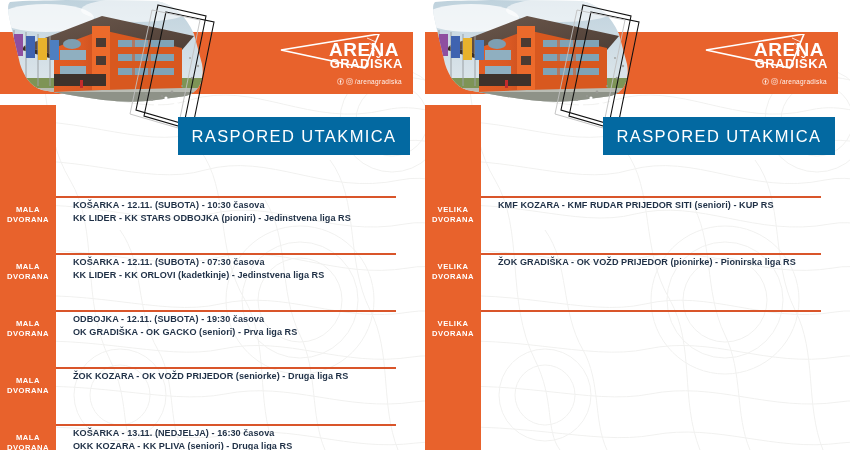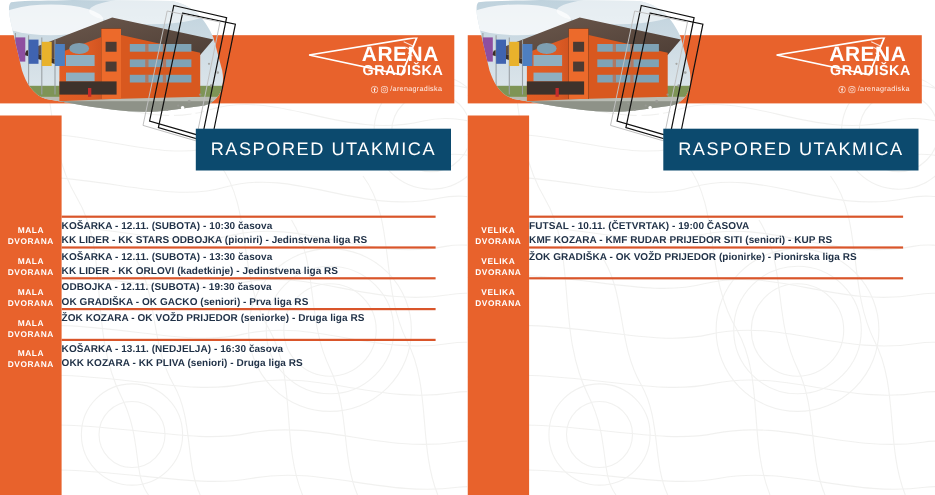--- a/index.html
+++ b/index.html
@@ -136,21 +136,21 @@
   }
   .handle-ic { display: inline-block; width: 7px; height: 7px; }
 
   
   .title-banner {
     position: absolute;
     left: 178px;
     top: 117px;
     width: 232px;
     height: 38px;
-    background: #0c4a6e;
+    background: #0369a1;
     display: flex;
     align-items: center;
     justify-content: center;
   }
   .title-text {
     color: #ffffff;
     font-size: 16.5px;
     letter-spacing: 1.4px;
     font-weight: 400;
     white-space: nowrap;
@@ -160,37 +160,38 @@
   .schedule {
     position: absolute;
     left: 0;
     top: 196px;
     width: 425px;
   }
   .row {
     position: relative;
     display: flex;
     align-items: flex-start;
-    height: 28px;
+    height: 57px;
   }
   .hall {
     width: 56px;
     flex: 0 0 56px;
     color: #ffffff;
     font-size: 7.6px;
     font-weight: bold;
     letter-spacing: 0.5px;
     line-height: 1.28;
     text-align: center;
     padding-top: 9px;
     box-sizing: border-box;
   }
   .hall span { display: block; }
   .row-body {
     flex: 1;
+    padding-left: 17px;
     padding-top: 3px;
     box-sizing: border-box;
     position: relative;
   }
   .ln1 {
     color: #1F3046;
     font-size: 9.1px;
     font-weight: bold;
     letter-spacing: 0.05px;
     line-height: 1.45;
@@ -406,21 +407,21 @@
       <div class="ln2">KK LIDER - KK STARS ODBOJKA (pioniri) - Jedinstvena liga RS</div>
     </div>
     <div class="sep"></div>
   </div>
         <div class="row">
     <div class="hall">
       <span>MALA</span>
       <span>DVORANA</span>
     </div>
     <div class="row-body">
-      <div class="ln1">KOŠARKA - 12.11. (SUBOTA) - 13:30 časova</div>
+      <div class="ln1">KOŠARKA - 12.11. (SUBOTA) - 07:30 časova</div>
       <div class="ln2">KK LIDER - KK ORLOVI (kadetkinje) - Jedinstvena liga RS</div>
     </div>
     <div class="sep"></div>
   </div>
         <div class="row">
     <div class="hall">
       <span>MALA</span>
       <span>DVORANA</span>
     </div>
     <div class="row-body">
@@ -627,21 +628,20 @@
       <span class="title-text">RASPORED UTAKMICA</span>
     </div>
 
     <div class="schedule">
         <div class="row">
     <div class="hall">
       <span>VELIKA</span>
       <span>DVORANA</span>
     </div>
     <div class="row-body">
-      <div class="ln1">FUTSAL - 10.11. (ČETVRTAK) - 19:00 ČASOVA</div>
       <div class="ln2">KMF KOZARA - KMF RUDAR PRIJEDOR SITI (seniori) - KUP RS</div>
     </div>
     <div class="sep"></div>
   </div>
         <div class="row">
     <div class="hall">
       <span>VELIKA</span>
       <span>DVORANA</span>
     </div>
     <div class="row-body">

